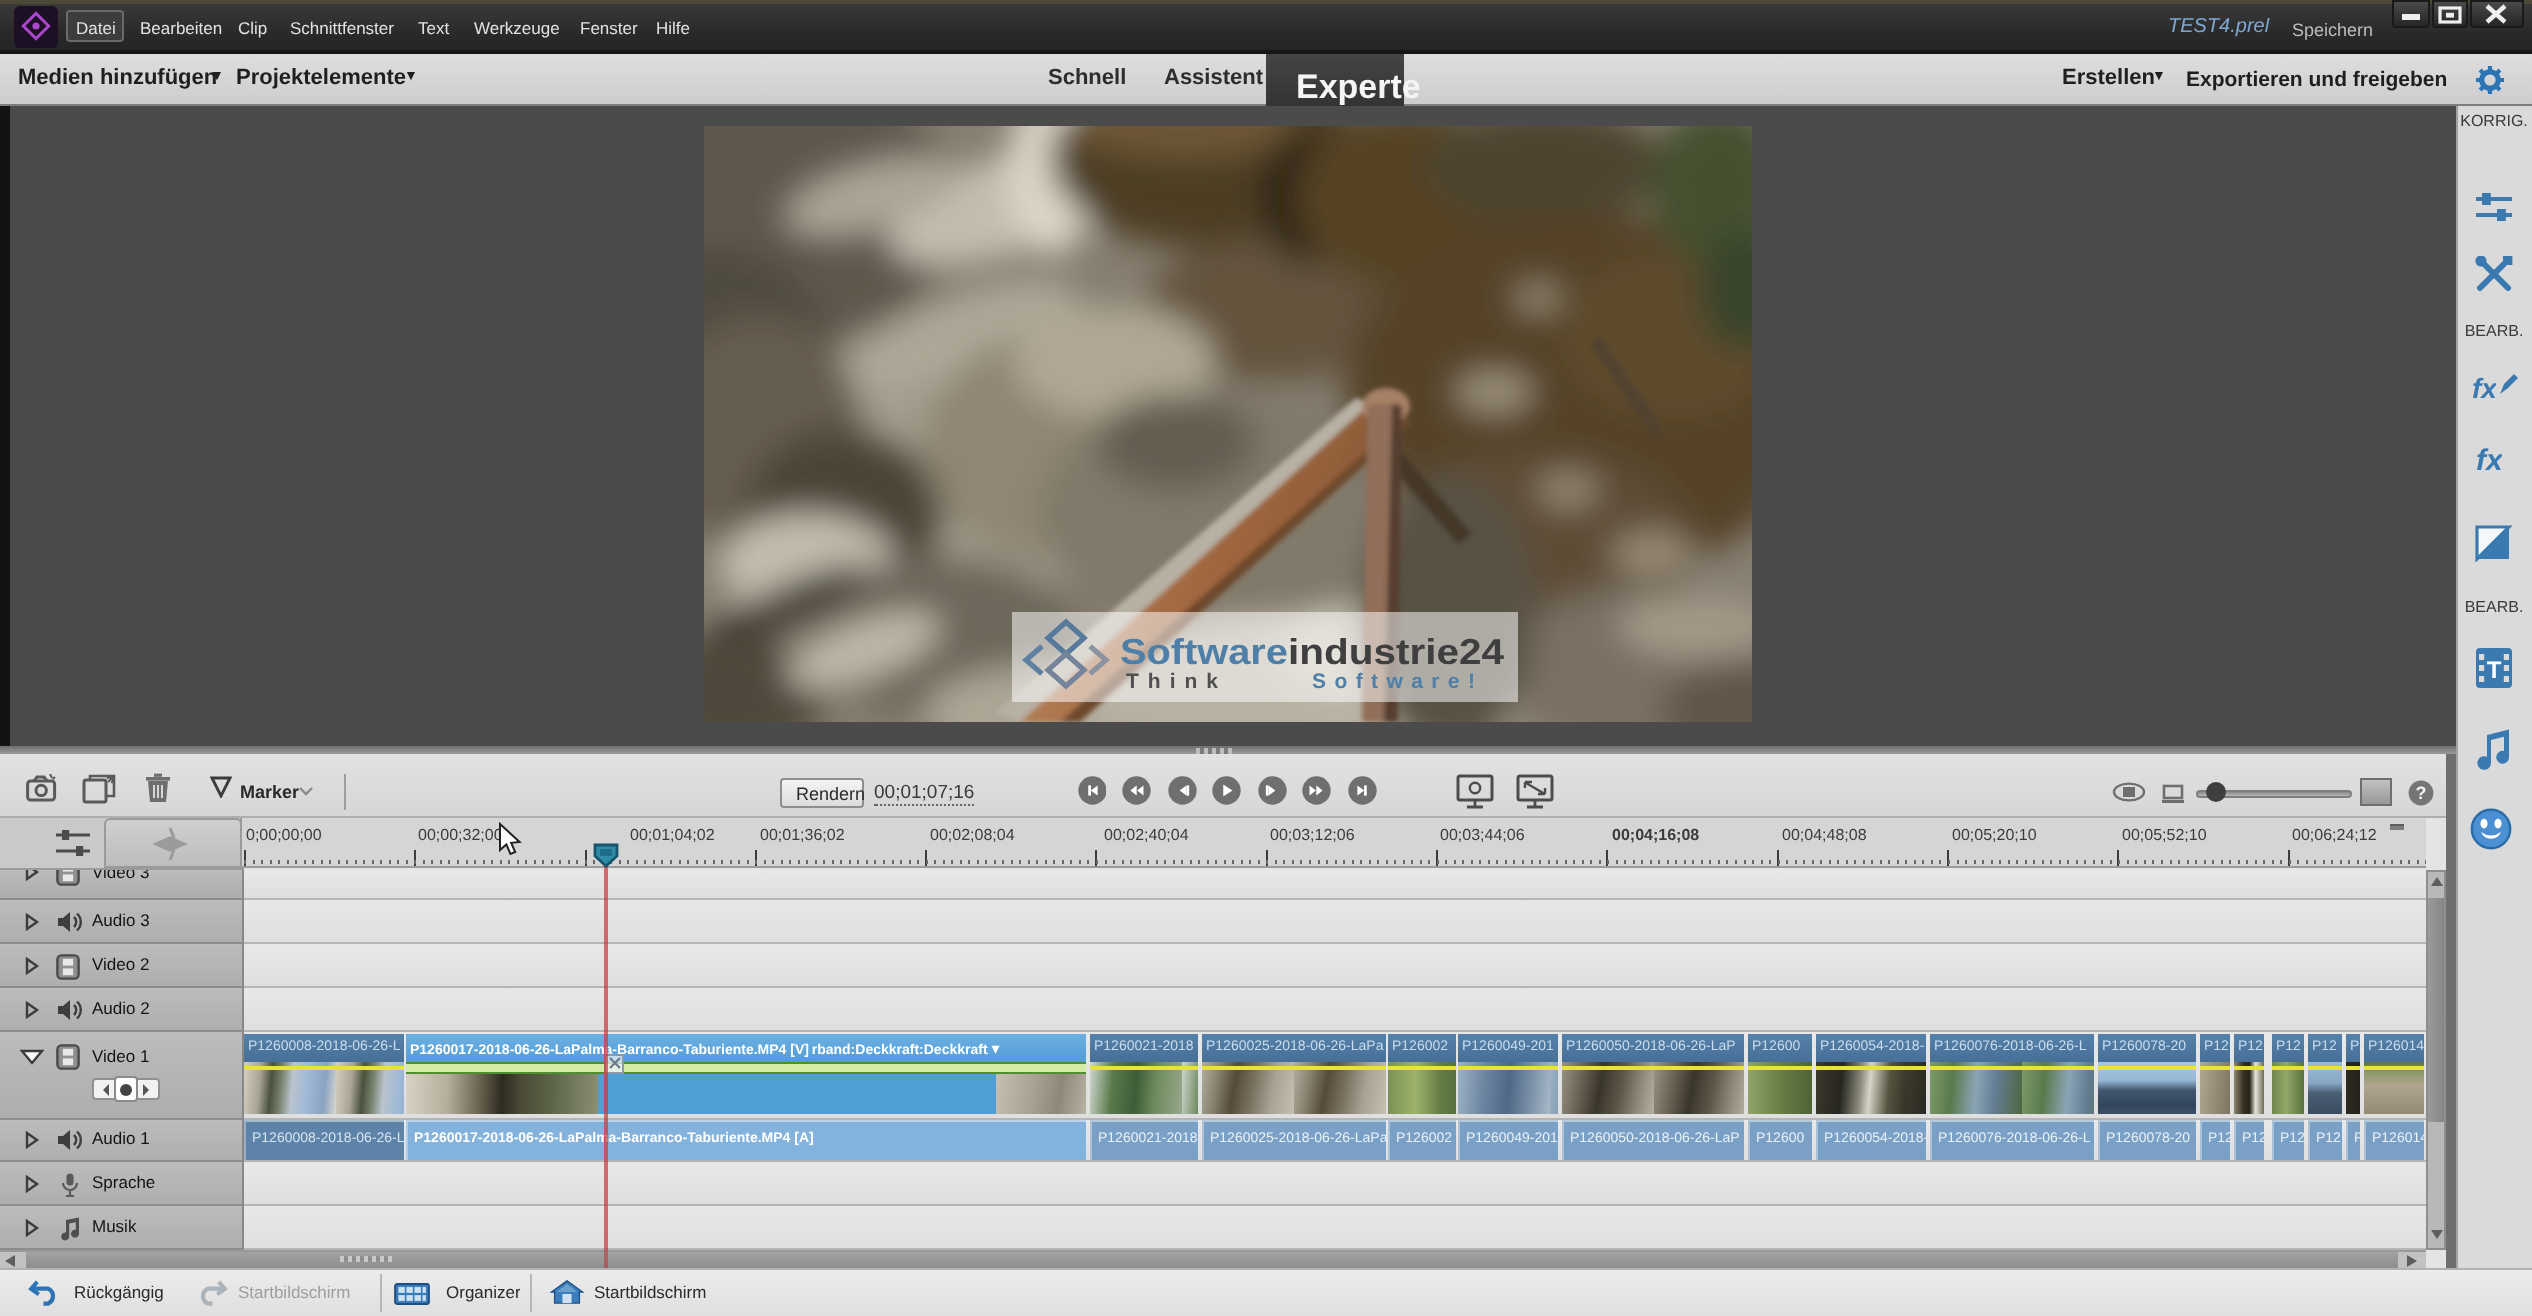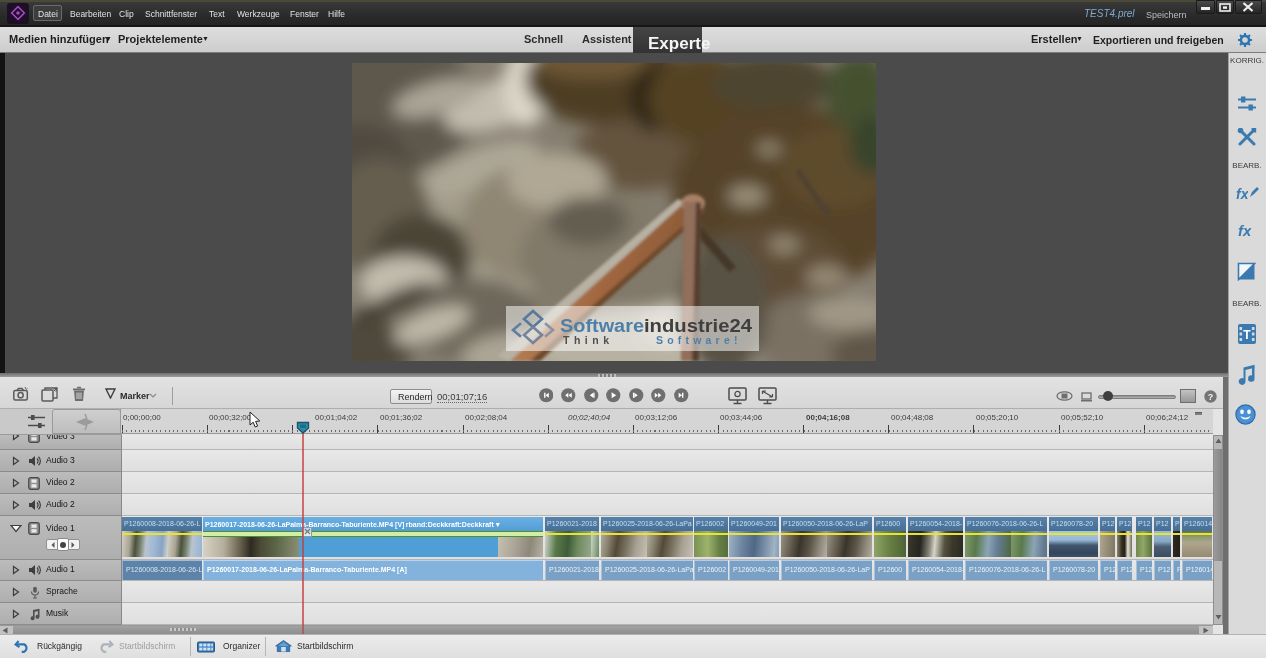--- a/index.html
+++ b/index.html
@@ -258,21 +258,21 @@
 <div class="abs" style="left:52px;top:409px;width:69px;height:25px;background:linear-gradient(#cfcfcf,#bdbdbd);border:1px solid #9a9a9a;border-radius:3px 3px 0 0;"></div>
 <svg class="abs" style="left:76px;top:413px;" width="22" height="18" viewBox="0 0 22 18">
  <path d="M2 9 L9 6 L16 9 L9 12 Z M9 1 L11 6 M9 17 L11 12" fill="#9b9b9b" stroke="#9b9b9b" stroke-width="1.5"></path>
 </svg>
 <div class="abs nw" style="left:0;top:413px;width:1213px;height:12px;font-size:8px;color:#3c3c3c;">
  <span class="abs" style="left:123px;">0;00;00;00</span>
  <span class="abs" style="left:209px;">00;00;32;00</span>
  <span class="abs" style="left:295px;padding-left:20px;">00;01;04;02</span>
  <span class="abs" style="left:380px;">00;01;36;02</span>
  <span class="abs" style="left:465px;">00;02;08;04</span>
- <span class="abs" style="left:568px;font-style:italic;">00;02;40;04</span>
+ <span class="abs" style="left:552px;">00;02;40;04</span>
  <span class="abs" style="left:635px;">00;03;12;06</span>
  <span class="abs" style="left:720px;">00;03;44;06</span>
  <span class="abs" style="left:806px;font-weight:bold;">00;04;16;08</span>
  <span class="abs" style="left:891px;">00;04;48;08</span>
  <span class="abs" style="left:976px;">00;05;20;10</span>
  <span class="abs" style="left:1061px;">00;05;52;10</span>
  <span class="abs" style="left:1146px;">00;06;24;12</span>
 </div>
 
 <div class="abs" style="left:122px;top:425px;width:1091px;height:8px;background:repeating-linear-gradient(90deg,#3c3c3c 0 1px,transparent 1px 85.15px);"></div>

